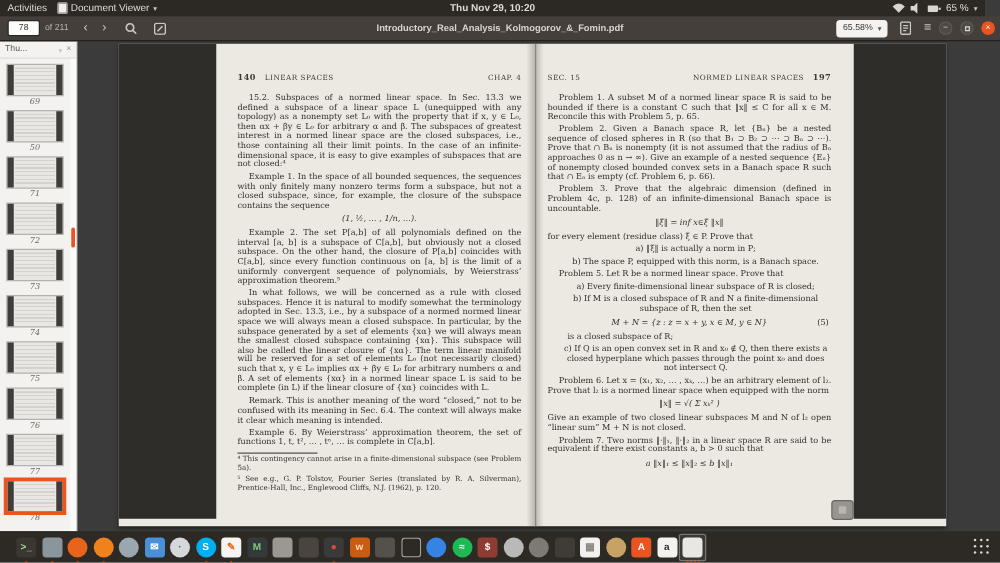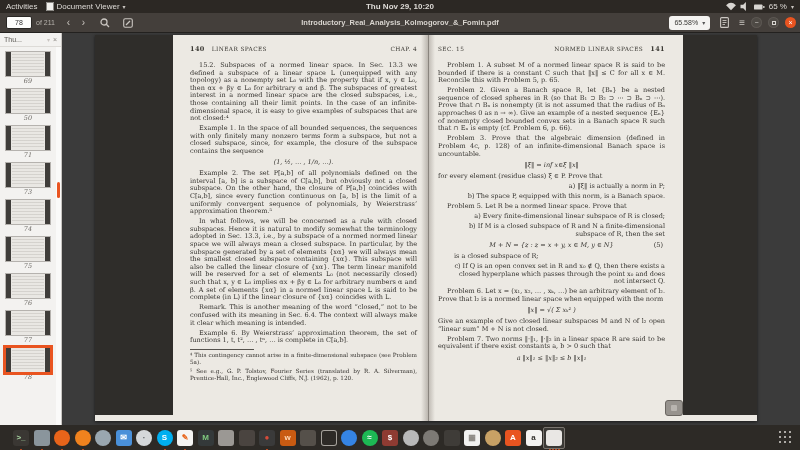--- a/index.html
+++ b/index.html
@@ -1,21 +1,21 @@
 <!DOCTYPE html>
 <html style="--accent: #e95420;"><head>
 <meta charset="utf-8">
 <style>
   :root{ --accent:#e95420; }
   *{box-sizing:border-box; margin:0; padding:0;}
   html,body{width:800px;height:450px;overflow:hidden;}
   body{font-family:"Liberation Sans",sans-serif;background:#3b3b3b;position:relative;color:#ddd;}
 
   
-  .topbar{position:absolute;top:0;left:0;right:0;height:13px;background:#2c2824;display:flex;align-items:center;font-size:8px;color:#dedbd7;z-index:30;}
+  .topbar{position:absolute;top:0;left:0;right:12px;height:13px;background:#2c2824;display:flex;align-items:center;font-size:8px;color:#dedbd7;z-index:30;}
   .tb-left{display:flex;align-items:center;gap:8px;padding-left:6px;}
   .appmenu{display:flex;align-items:center;gap:3px;}
   .appmenu .mini-icon{width:8px;height:9px;background:#f0efec;border-radius:1px;box-shadow:inset 0 0 0 1px #8a8884;}
   .tb-center{position:absolute;left:0;right:0;text-align:center;font-weight:bold;pointer-events:none;}
   .tb-right{margin-left:auto;display:flex;align-items:center;gap:4px;padding-right:6px;z-index:2;}
   .tb-right svg{display:block;}
   .caret{font-size:6px;color:#c9c5c0;}
 
   
   .headerbar{position:absolute;top:13px;left:0;right:0;height:20px;background:#443f3b;border-bottom:1px solid #23211f;display:flex;align-items:center;padding:0 4px;z-index:25;}
@@ -51,30 +51,30 @@
   
   .canvas{position:absolute;left:62px;top:0;right:0;bottom:0;background:#3b3b3b;}
   .pdf-page{position:absolute;left:33px;top:2px;width:662px;height:386px;background:#ece9e3;box-shadow:0 1px 3px rgba(0,0,0,.6);}
   .band{position:absolute;top:0;bottom:6px;width:78px;background:#2f2d2a;}
   .band.right{right:0;width:74px;}
   .paper{position:absolute;left:78px;right:74px;top:0;bottom:0;overflow:hidden;}
   .gutter{position:absolute;left:50%;top:0;bottom:0;width:14px;margin-left:-7px;background:linear-gradient(90deg,rgba(0,0,0,0),rgba(60,50,40,.28) 50%,rgba(0,0,0,0));}
   .gutter::after{content:"";position:absolute;left:7px;top:0;bottom:0;width:1px;background:rgba(40,35,30,.35);}
   .half{position:absolute;top:0;bottom:0;width:255px;}
   .half.left{left:0;} .half.right{left:255px;}
-  .col{position:absolute;top:10px;width:227px;}
+  .col{position:absolute;top:23px;width:227px;}
   .half.left .col{left:17px;} .half.right .col{left:10px;}
   .phead{display:flex;align-items:baseline;font:5.8px "DejaVu Serif",serif;letter-spacing:.4px;color:#3a3833;margin-bottom:9px;}
   .phead .num{font-weight:bold;font-size:6.5px;}
   .phead .sp{flex:1;}
   .phead .gap{width:7px;}
   .para{font:6.5px/7.6px "DejaVu Serif",serif;color:#33312d;text-align:justify;margin-bottom:2.5px;}
   .para.indent{text-indent:9px;}
   .para.noindent{text-indent:0;}
-  .para.item{padding-left:10px;text-align:right;}
+  .para.item{padding-left:10px;text-align:center;}
   .para.item2{padding-left:16px;text-align:left;}
   .para.formula{text-align:center;font-style:italic;margin:3.5px 0;position:relative;text-indent:0;}
   .para.formula .eqnum{position:absolute;right:2px;top:0;font-style:normal;}
   .para.rule{border-top:1px solid #55524d;width:64px;margin:4px 0 2.5px;}
   .para.footnote{font-size:5.7px;line-height:6.9px;margin-bottom:1.5px;}
 
   .float-btn{position:absolute;right:117px;bottom:9px;width:18px;height:16px;background:#97938e;border:1px solid #6a6661;border-radius:3px;}
   .float-btn::after{content:"";position:absolute;inset:4px 5px;background:#b9b5b0;border-radius:1px;}
 
   
@@ -182,20 +182,26 @@
         <div class="thumb">
           <div class="tpage">
             <div class="tlines"></div>
           </div>
           <div class="tnum">71</div>
         </div>
         <div class="thumb">
           <div class="tpage">
             <div class="tlines"></div>
           </div>
+          <div class="tnum">72</div>
+        </div>
+        <div class="thumb">
+          <div class="tpage">
+            <div class="tlines"></div>
+          </div>
           <div class="tnum">73</div>
         </div>
         <div class="thumb">
           <div class="tpage">
             <div class="tlines"></div>
           </div>
           <div class="tnum">74</div>
         </div>
         <div class="thumb">
           <div class="tpage">
@@ -255,21 +261,21 @@
               </div>
           </div>
         </div>
         <div class="half right">
           <div class="col">
             <div class="phead">
               <span>SEC. 15</span>
               <span class="sp"></span>
               <span>NORMED LINEAR SPACES</span>
               <span class="gap"></span>
-              <span class="num">141</span>
+              <span class="num">197</span>
             </div>
             <div>
                 <div class="para indent">Problem 1.  A subset M of a normed linear space R is said to be bounded if there is a constant C such that ‖x‖ ≤ C for all x ∈ M.  Reconcile this with Problem 5, p. 65.</div>
                 <div class="para indent">Problem 2.  Given a Banach space R, let {Bₙ} be a nested sequence of closed spheres in R (so that B₁ ⊃ B₂ ⊃ ⋯ ⊃ Bₙ ⊃ ⋯).  Prove that ∩ Bₙ is nonempty (it is not assumed that the radius of Bₙ approaches 0 as n → ∞). Give an example of a nested sequence {Eₙ} of nonempty closed bounded convex sets in a Banach space R such that ∩ Eₙ is empty (cf. Problem 6, p. 66).</div>
                 <div class="para indent">Problem 3.  Prove that the algebraic dimension (defined in Problem 4c, p. 128) of an infinite-dimensional Banach space is uncountable.</div>
                 <div class="para formula">‖ξ‖ = inf x∈ξ ‖x‖</div>
                 <div class="para noindent">for every element (residue class) ξ ∈ P.  Prove that</div>
                 <div class="para item">a) ‖ξ‖ is actually a norm in P;</div>
                 <div class="para item">b) The space P, equipped with this norm, is a Banach space.</div>
                 <div class="para indent">Problem 5.  Let R be a normed linear space.  Prove that</div>

